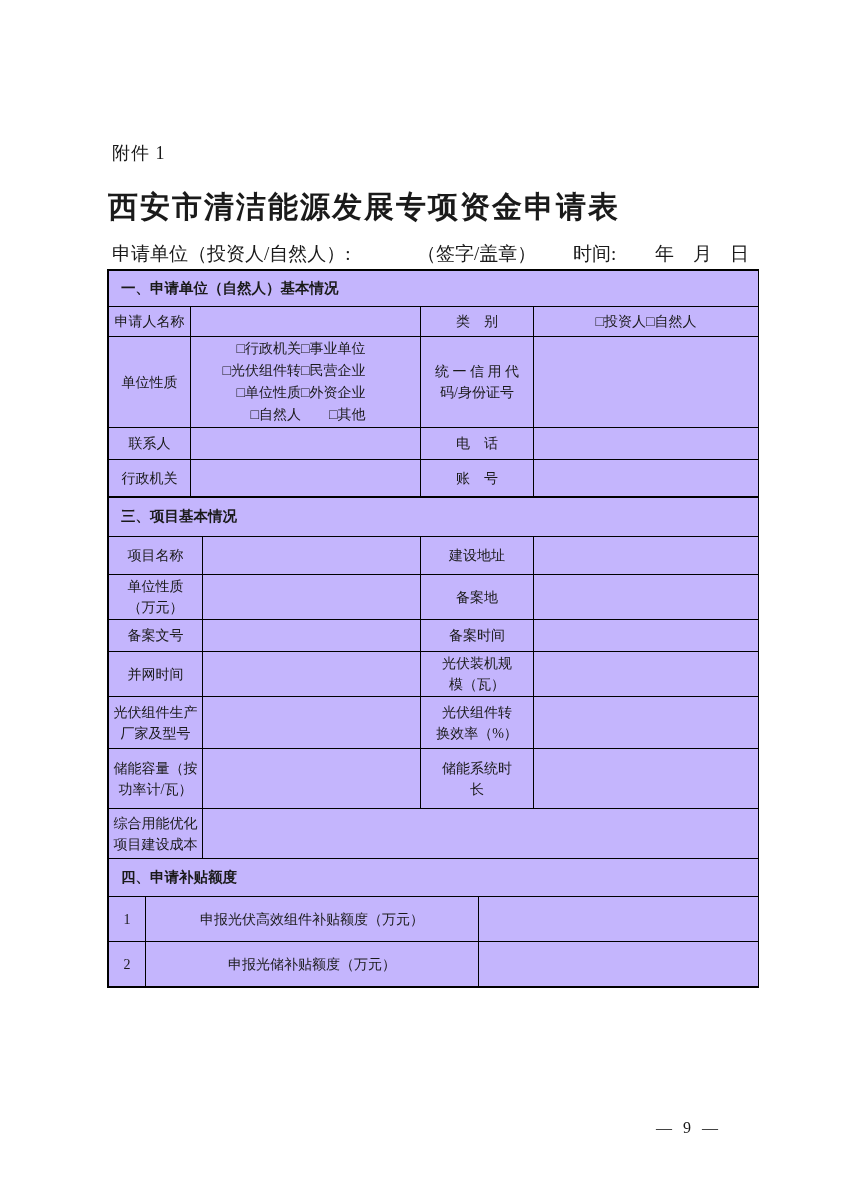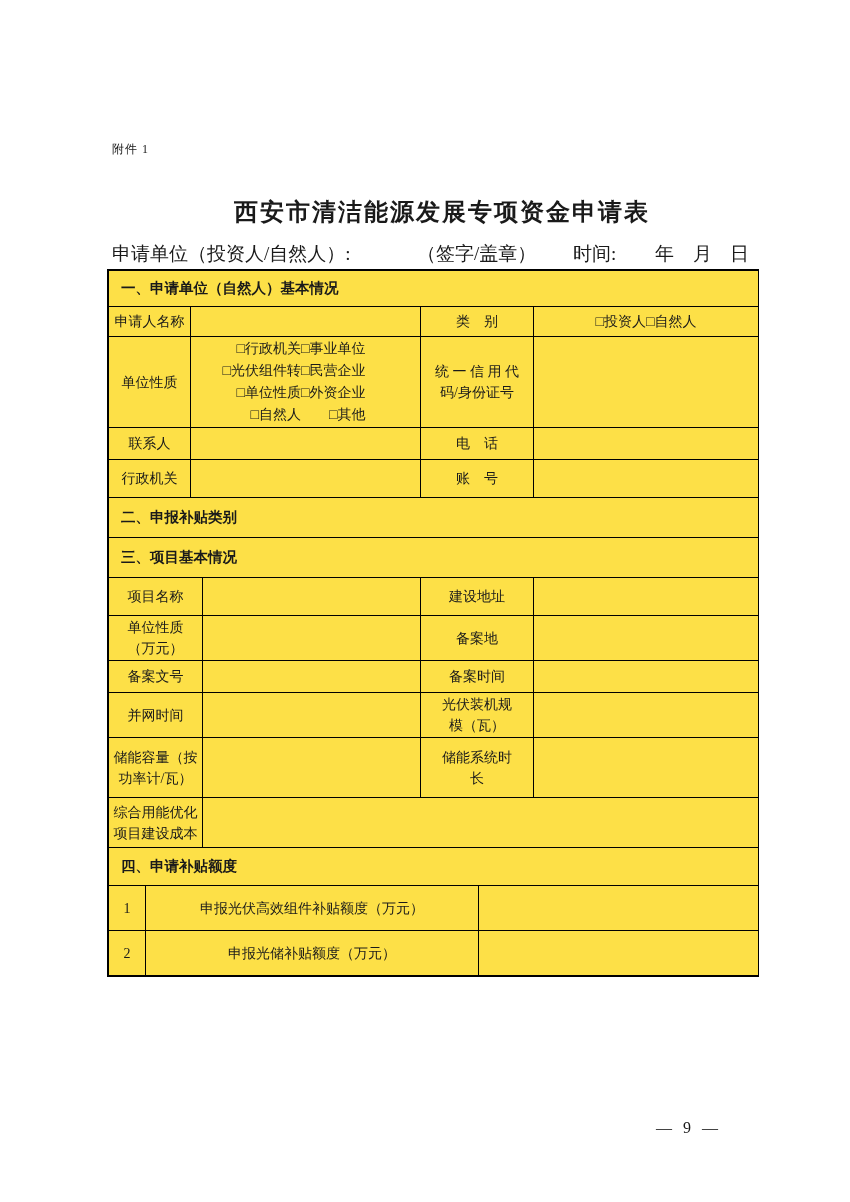--- a/index.html
+++ b/index.html
@@ -9,31 +9,31 @@
     height: 1202px;
     background: #ffffff;
     font-family: "Liberation Serif", "DejaVu Serif", serif;
     color: #1a1a1a;
     overflow: hidden;
   }
   .attachment {
     position: absolute;
     left: 112px;
     top: 141px;
-    font-size: 12px;
+    font-size: 18px;
     letter-spacing: 1px;
   }
   .title {
     position: absolute;
     left: 108px;
     top: 187px;
     width: 650px;
-    margin: 9px;
-    text-align: center;
-    font-size: 24px;
+    margin: 0;
+    text-align: left;
+    font-size: 30px;
     font-weight: bold;
     letter-spacing: 2px;
   }
   .sign-line {
     position: absolute;
     left: 108px;
     top: 241px;
     width: 650px;
     height: 22px;
     font-size: 19px;
@@ -46,21 +46,21 @@
   .sl-month    { left: 585px; }
   .sl-day      { left: 622px; }
 
   .form-wrap {
     position: absolute;
     left: 107px;
     top: 269px;
     width: 652px;
     border: 1px solid #000;
     box-sizing: border-box;
-    background: #fde047;
+    background: #c4b5fd;
   }
   table {
     border-collapse: collapse;
     table-layout: fixed;
     width: 650px;
   }
   table + table { margin-top: -1px; }
   td {
     border: 1px solid #000;
     font-size: 14px;
@@ -165,23 +165,20 @@
     </tbody>
       </table>
 
     <table>
       <colgroup>
           <col style="width:167px">
           <col style="width:173px">
           <col style="width:310px">
         </colgroup>
       <tbody>
-          <tr class="sec-h" style="height:40px">
-        <td colspan="3">二、申报补贴类别</td>
-      </tr>
     </tbody>
       </table>
 
     <table>
       <colgroup>
           <col style="width:94px">
           <col style="width:218px">
           <col style="width:113px">
           <col style="width:225px">
         </colgroup>
@@ -208,20 +205,28 @@
         <td class="lbl">备案时间</td>
         <td></td>
       </tr>
       <tr style="height:43px">
         <td class="lbl">并网时间</td>
         <td></td>
         <td class="lbl">光伏装机规
 模（瓦）</td>
         <td></td>
       </tr>
+      <tr style="height:52px">
+        <td class="lbl">光伏组件生产
+厂家及型号</td>
+        <td></td>
+        <td class="lbl">光伏组件转
+换效率（%）</td>
+        <td></td>
+      </tr>
       <tr style="height:60px">
         <td class="lbl">储能容量（按
 功率计/瓦）</td>
         <td></td>
         <td class="lbl">储能系统时
 长</td>
         <td></td>
       </tr>
       <tr style="height:50px">
         <td class="lbl">综合用能优化

